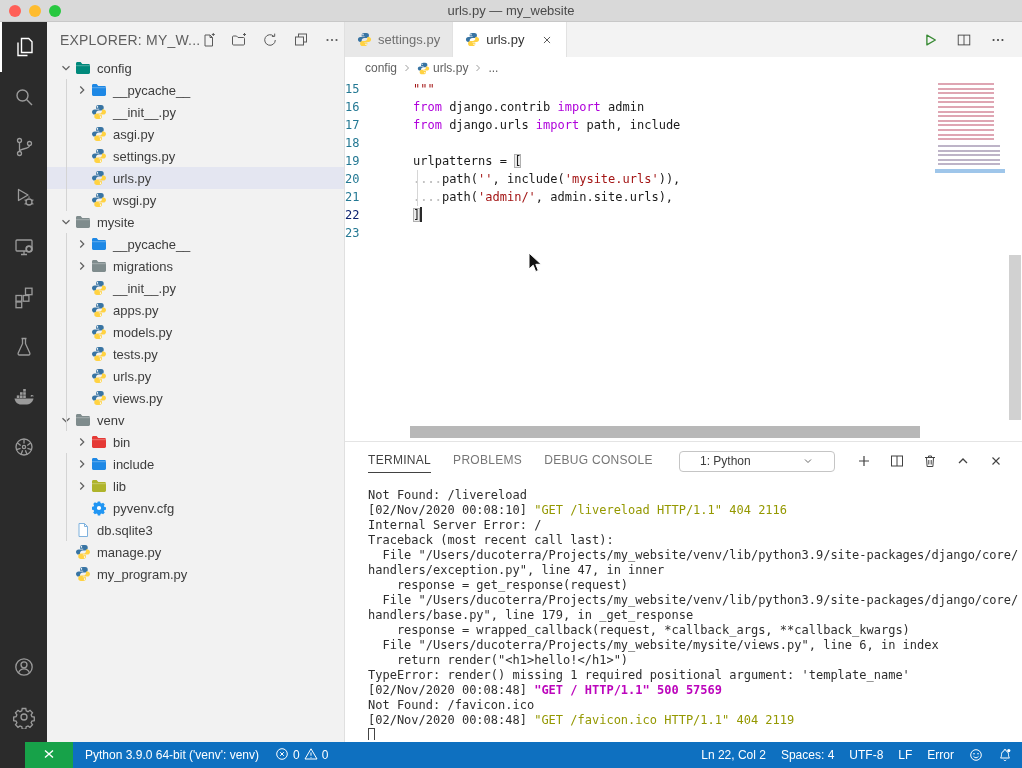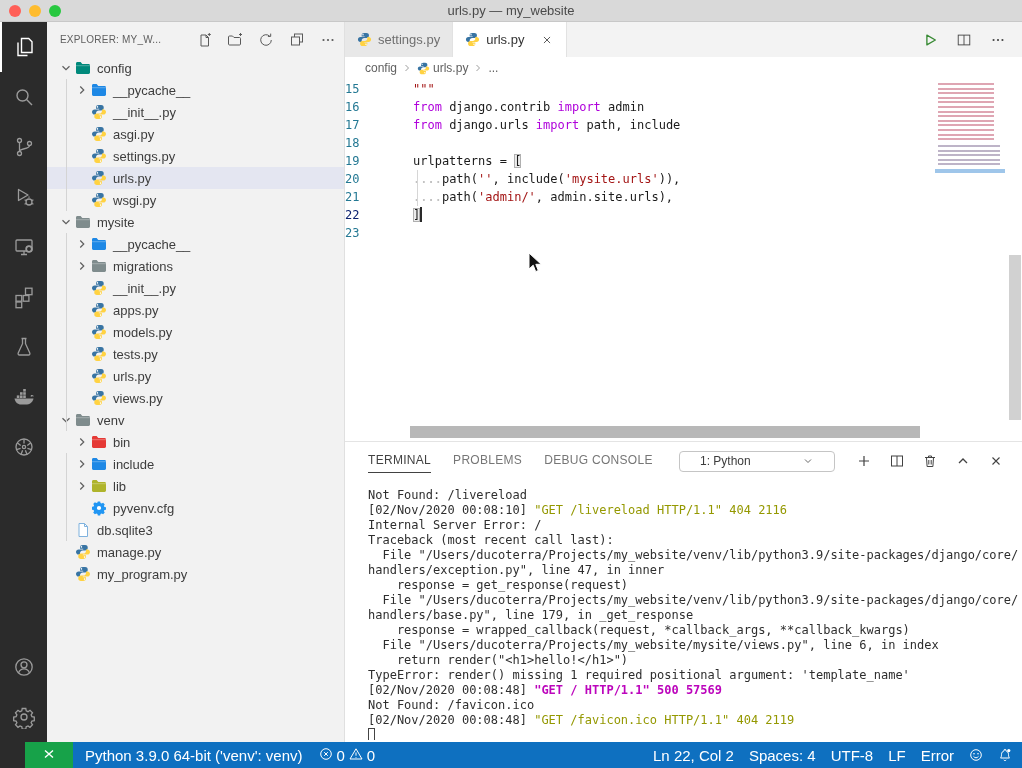--- a/index.html
+++ b/index.html
@@ -21,21 +21,21 @@
     background:#2b2b2b; display:flex; flex-direction:column; justify-content:space-between; }
   .act-item { width:47px; height:50px; display:flex; align-items:center; justify-content:center;
     color:#9b9b9b; cursor:pointer; }
   .act-item.active { color:#ffffff; box-shadow:inset 2px 0 0 #ffffff; }
   .i24 { width:24px; height:24px; }
 
   
   .sidebar { position:absolute; left:47px; top:22px; width:298px; height:720px;
     background:#f2f2f2; border-right:1px solid #e0e0e0; overflow:hidden; }
   .sb-header { height:35px; display:flex; align-items:center; padding:0 8px 0 13px; }
-  .sb-title { font-size:10px; color:#5f5f5f; letter-spacing:.2px; flex:0 0 auto; }
+  .sb-title { font-size:14px; color:#5f5f5f; letter-spacing:.2px; flex:0 0 auto; }
   .sb-actions { margin-left:auto; display:flex; gap:15px; align-items:center; color:#5a5a5a; }
   .sb-actions span { display:inline-flex; cursor:pointer; }
   .i16 { width:16px; height:16px; }
   #file-tree { position:relative; font-size:13px; color:#3d3d3d; }
   .tree-row { height:22px; display:flex; align-items:center; cursor:pointer; white-space:nowrap; }
   .tree-row.lvl0 { padding-left:12px; } .tree-row.lvl1 { padding-left:28px; }
   .tree-row.selected { background:#e4e6f1; }
   .chev { width:16px; height:16px; display:inline-flex; align-items:center; flex:0 0 16px; }
   .ticon { width:16px; height:16px; margin-right:6px; display:inline-flex; flex:0 0 16px; }
   .tguide { position:absolute; width:1px; background:#d4d4d4; left:19px; }
@@ -103,21 +103,21 @@
   .panel-right > span { display:inline-flex; cursor:pointer; }
   #terminal { position:absolute; left:23px; top:46px; right:4px; bottom:2px;
     font-family:"DejaVu Sans Mono", monospace; font-size:12px; line-height:15px;
     white-space:pre; overflow:hidden; }
   .t-d { color:#2e2e2e; } .t-y { color:#949800; } .t-m { color:#bc05bc; font-weight:bold; }
   .tcursor { display:inline-block; width:7px; height:13px; border:1px solid #444;
     vertical-align:-2px; }
 
   
   .statusbar { position:absolute; left:0; top:742px; width:1022px; height:26px;
-    background:#0e70c0; display:flex; align-items:center; color:#fff; font-size:15px; }
+    background:#0e70c0; display:flex; align-items:center; color:#fff; font-size:12px; }
   .sb-corner { width:25px; height:26px; background:#2b2b2b; flex:0 0 25px; }
   .sb-remote { width:48px; height:26px; background:#17a249; display:flex; align-items:center;
     justify-content:center; cursor:pointer; flex:0 0 48px; }
   .sb-item { display:flex; align-items:center; gap:4px; cursor:pointer; white-space:nowrap; }
   .sb-left { display:flex; align-items:center; gap:16px; padding-left:12px; }
   .sb-right { margin-left:auto; display:flex; align-items:center; gap:15px; padding-right:10px; }
   .i14 { width:14px; height:14px; }
 
   .mouse-cursor { position:absolute; left:528px; top:252px; pointer-events:none; z-index:50; }
 </style>

